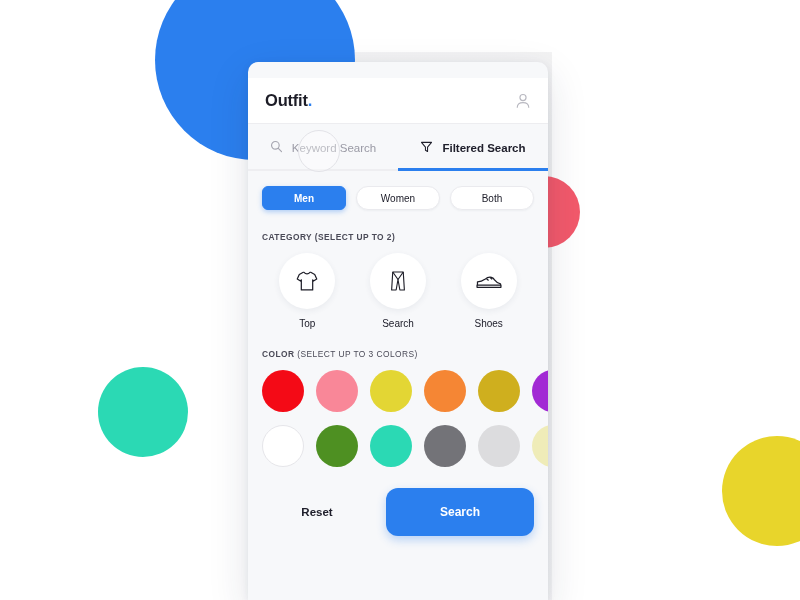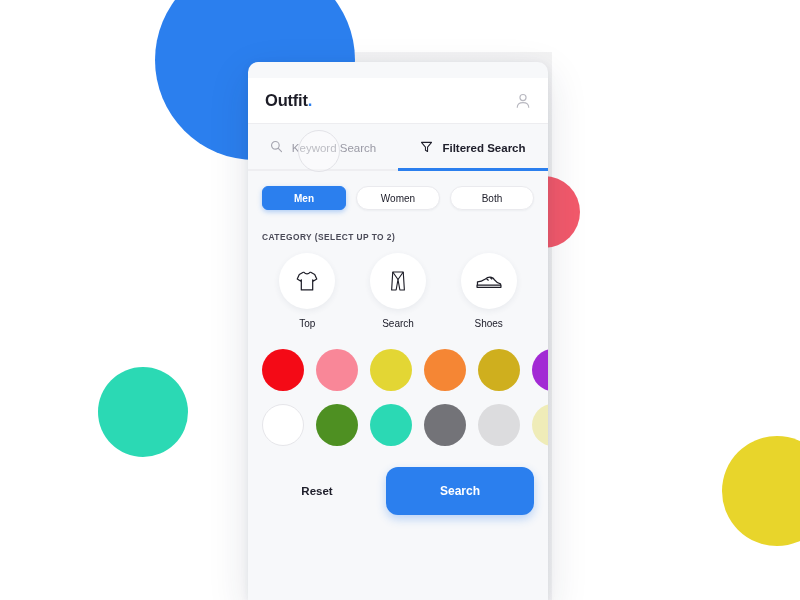--- a/index.html
+++ b/index.html
@@ -308,20 +308,21 @@
             <path d="M3 16 V12 Q8 12 12 9 Q16 5.5 20 6.5 Q22.5 7.2 24 10 Q27 14 31 14.5 V16"></path>
             <path d="M2.5 16 H31.5 V18.6 H2.5 Z"></path>
             <path d="M14 8.3 L16.5 10.3 M18.5 6.8 L20.8 9"></path>
           </svg>
         </div>
         <div class="cat-label">Shoes</div>
       </div>
 
     </div>
 
+    <div class="sec-label"><span>COLOR</span><span class="light"> (SELECT UP TO 3 COLORS)</span></div>
 
     <div class="color-grid">
       <div class="color-row" id="color-row-0">
           <div class="swatch" style="background: rgb(244, 10, 22);"></div>
           <div class="swatch" style="background: rgb(249, 135, 152);"></div>
           <div class="swatch" style="background: rgb(227, 214, 52);"></div>
           <div class="swatch" style="background: rgb(245, 134, 52);"></div>
           <div class="swatch" style="background: rgb(207, 175, 30);"></div>
           <div class="swatch" style="background: rgb(162, 42, 212);"></div>
         </div>

